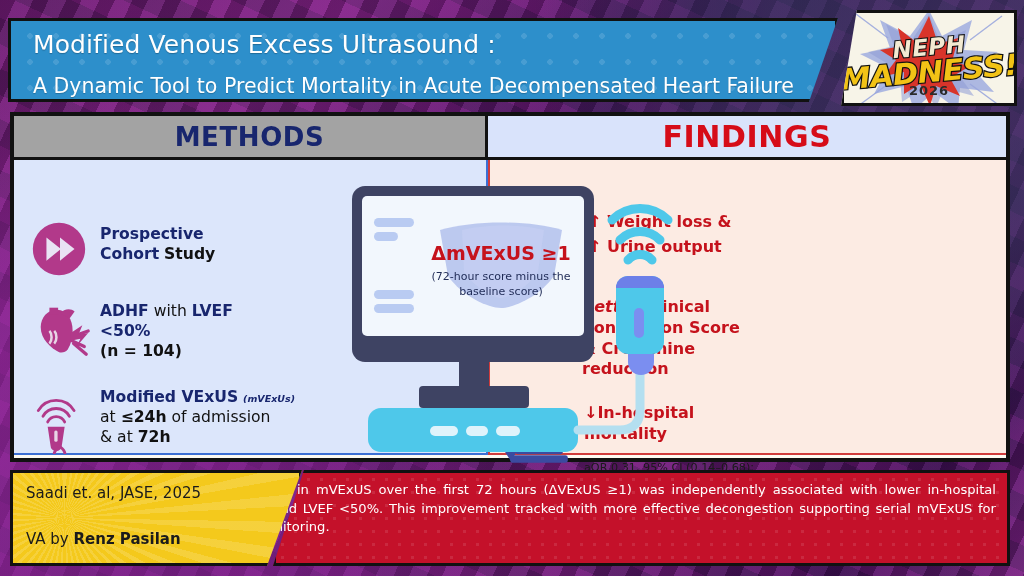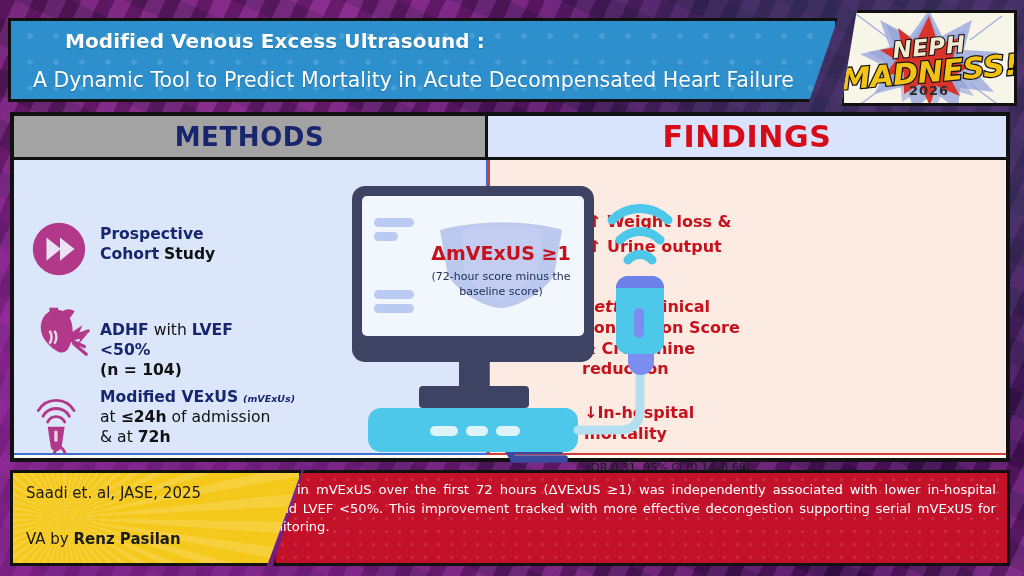--- a/index.html
+++ b/index.html
@@ -41,25 +41,24 @@
     background-image: radial-gradient(circle, rgba(255,255,255,.13) 2.6px, transparent 3px);
     background-size: 26px 26px;
     background-position: 6px 2px;
   }
   .banner-inner {
     position: relative; z-index: 2;
     padding: 9px 0 0 22px;
     color: #fff;
   }
   .banner-title {
-    font-size: 20px; font-weight: 700; letter-spacing: .1px;
+    font-size: 25px; font-weight: 400; letter-spacing: .1px;
     font-family: "DejaVu Sans", sans-serif;
     line-height: 1.18;
     text-shadow: 0 1px 1px rgba(0,0,0,.25);
-    margin-left: 32px;
   }
   .banner-sub {
     font-size: 20.5px; font-weight: 400;
     line-height: 1.25; margin-top: 14px;
     text-shadow: 0 1px 1px rgba(0,0,0,.22);
   }
 
   
   .logo-box {
     position: absolute; left: 841px; top: 10px;
@@ -260,21 +259,21 @@
             <svg viewBox="0 0 70 64" width="68" height="62">
               <path d="M30 12c-10 0-17 8-17 18 0 13 11 22 19 26 3 1 7 0 9-3 3-5 5-12 5-19 0-12-6-22-16-22z" fill="#b2398a"></path>
               <path d="M22 10h9v7h-9z" fill="#b2398a"></path>
               <path d="M33 16c4-5 11-6 15-2l-5 7z" fill="#b2398a"></path>
               <path d="M22 34c3 3 3 10 0 13" stroke="#e8d5e6" stroke-width="2.6" fill="none"></path>
               <path d="M27 34c3 3 3 10 0 13" stroke="#e8d5e6" stroke-width="2.6" fill="none"></path>
               <path d="M45 40 L62 34 M45 44 L58 50 M47 47 L60 58" stroke="#b2398a" stroke-width="3.4" fill="none" stroke-linecap="round"></path>
               <polygon points="44,36 56,28 52,38 62,36 50,50 54,42 44,44" fill="#b2398a"></polygon>
             </svg>
           </div>
-          <div class="m-text" style="padding-top:4px;margin-top:19px;">
+          <div class="m-text" style="padding-top:4px;">
             <div>
               <span class="nv">ADHF</span>
               <span class="rg">with</span>
               <span class="nv">LVEF</span>
             </div>
             <div><span class="nv">&lt;50%</span></div>
             <div><span class="bk">(n = 104)</span></div>
           </div>
         </div>
 

